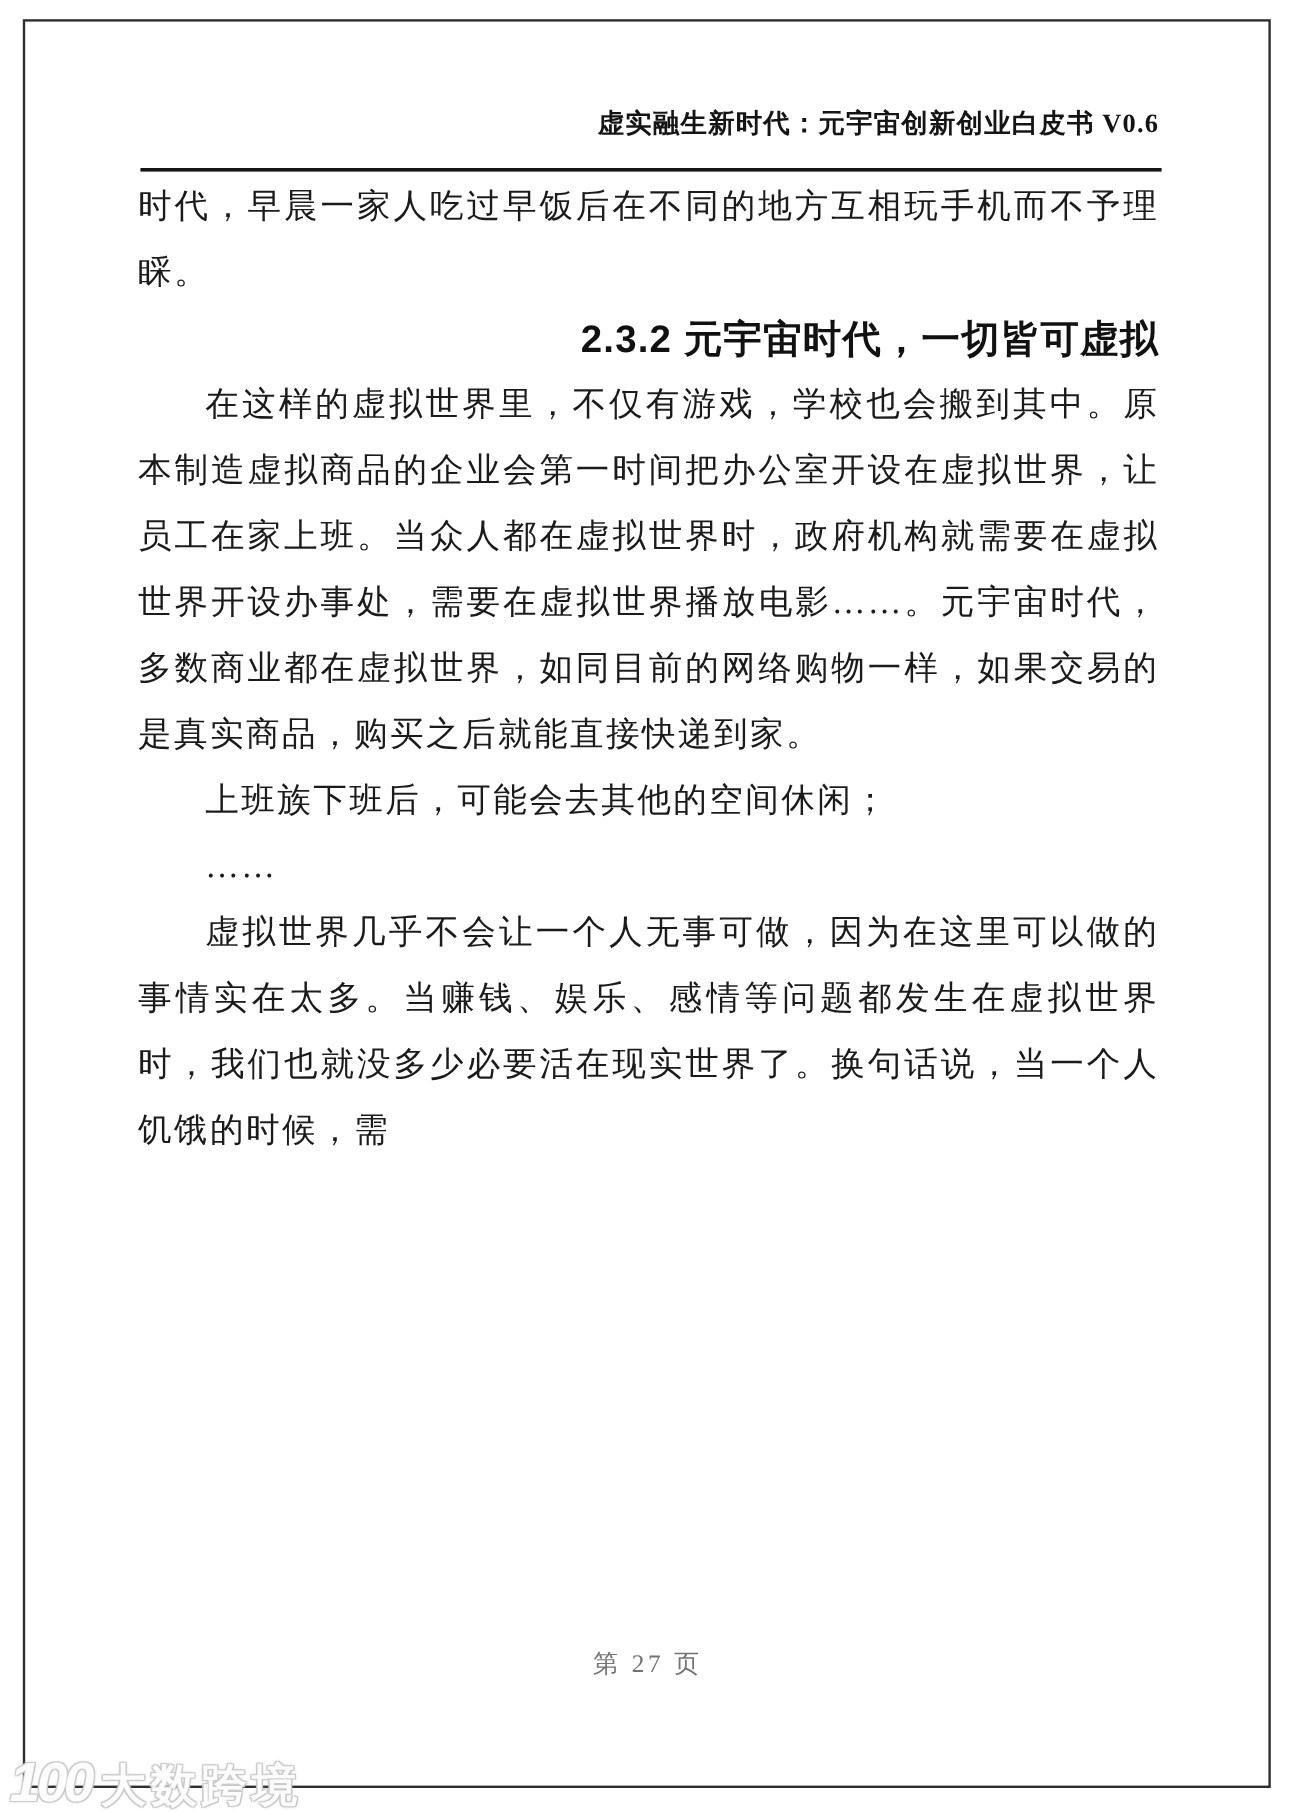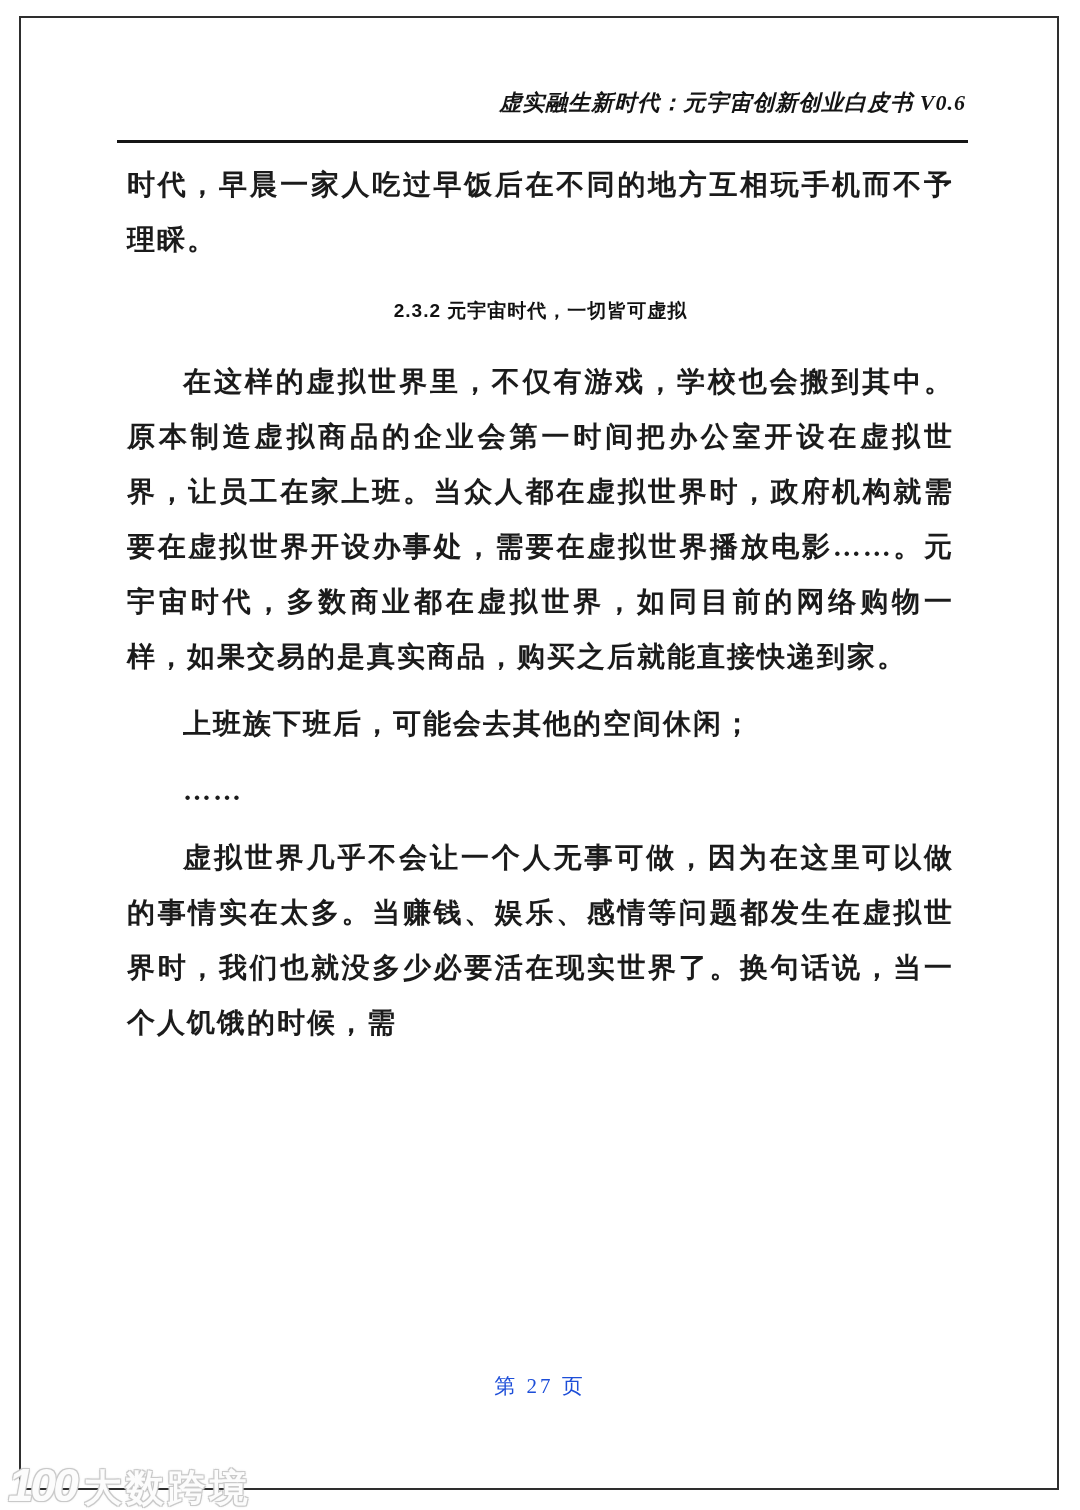--- a/index.html
+++ b/index.html
@@ -23,64 +23,62 @@
   .running-header {
     position: absolute;
     left: 115px; top: 88px;
     width: 851px;
     text-align: right;
     font-size: 22px;
     font-weight: bold;
     letter-spacing: 1px;
     color: #141414;
     white-space: nowrap;
-    font-style: italic;
   }
   .header-rule {
     position: absolute;
     left: 117px; top: 140px;
     width: 851px; height: 3px;
     background: #161616;
   }
   .bodytext {
     position: absolute;
     left: 115px; top: 145px;
     width: 851px;
     font-size: 28px;
     line-height: 55px;
     letter-spacing: 2px;
     text-align: justify;
     color: #1b1b1b;
   }
   .bodytext p {
-    margin: 12px;
+    margin: 0;
     text-indent: 2em;
-    font-weight: bold;
   }
   .bodytext p.cont {
     text-indent: 0;
   }
   .bodytext h2 {
-    margin: 16px;
-    font-size: 19px;
+    margin: 0;
+    font-size: 32px;
     line-height: 55px;
     font-weight: bold;
     letter-spacing: 1px;
     font-family: "Liberation Sans", "DejaVu Sans", sans-serif;
     color: #111111;
-    text-align: center;
+    text-align: right;
   }
   .page-footer {
     position: absolute;
     left: 0; top: 1372px;
     width: 1080px;
     text-align: center;
     font-size: 21px;
     letter-spacing: 3px;
-    color: #1d4ed8;
+    color: #737373;
   }
   .watermark {
     position: absolute;
     left: 8px; top: 1458px;
     display: flex;
     align-items: baseline;
     gap: 8px;
     font-family: "Liberation Sans", "DejaVu Sans", sans-serif;
     font-weight: bold;
     color: rgba(255,255,255,0.94);

